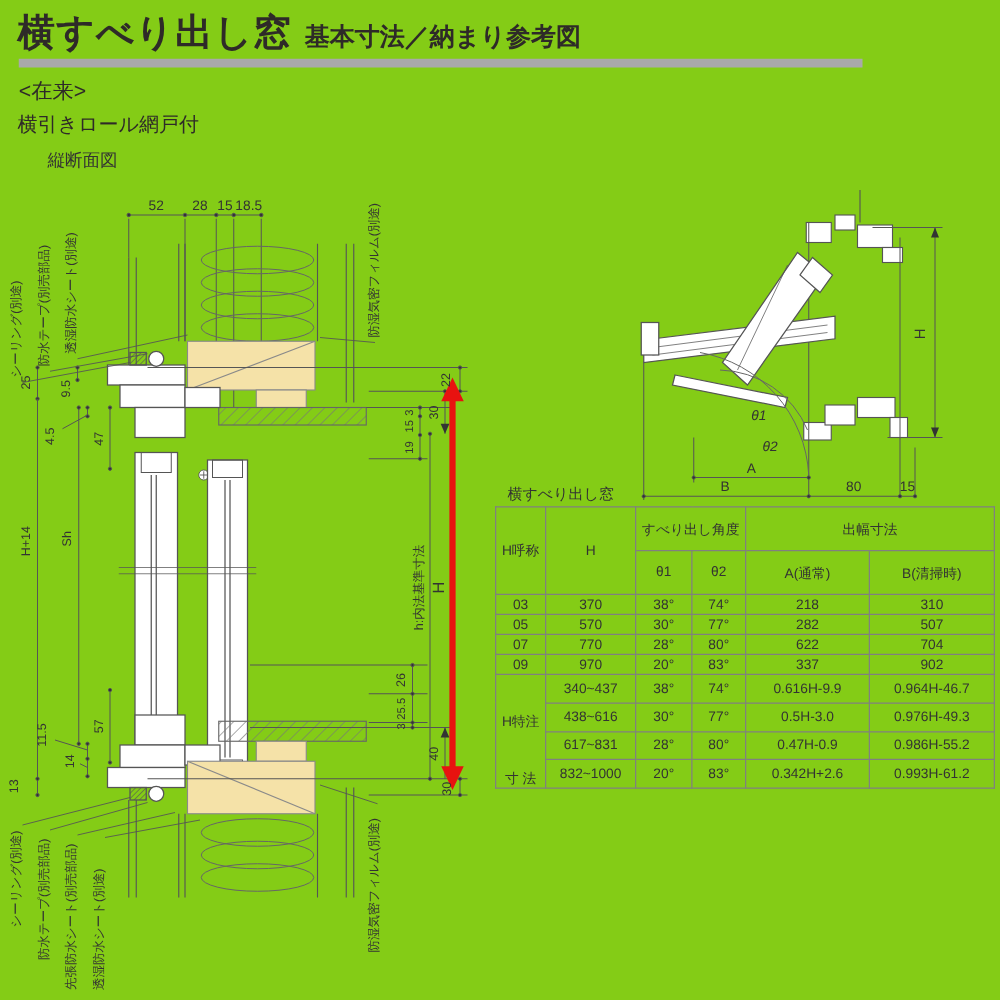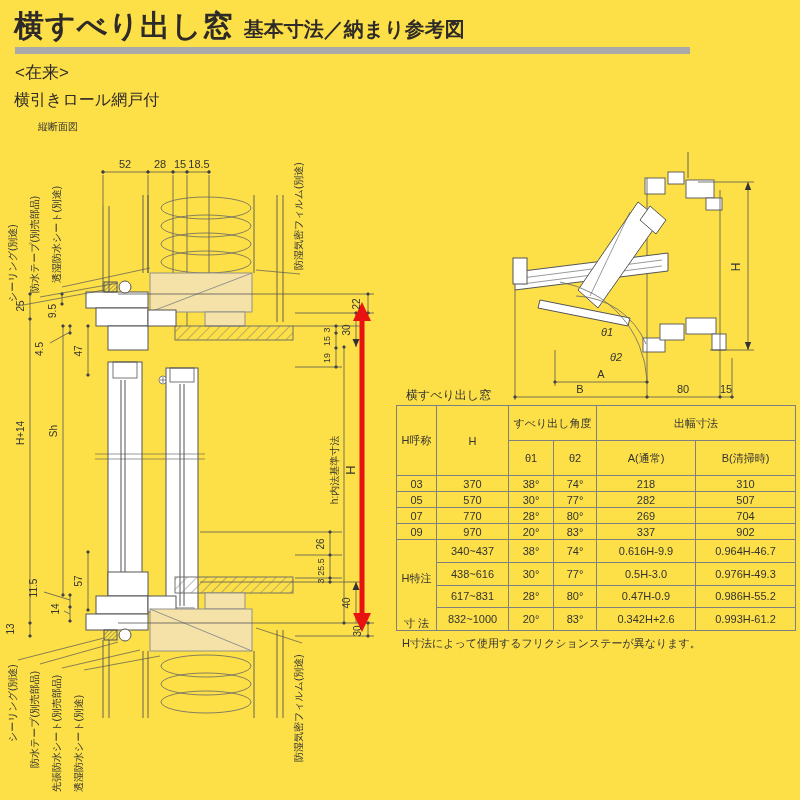--- a/index.html
+++ b/index.html
@@ -1,24 +1,24 @@
 <!DOCTYPE html>
 <html><head>
 <meta charset="utf-8">
 <style>
   html,body{margin:0;padding:0;background:#fff;}
   body{width:800px;height:800px;position:relative;font-family:"Liberation Sans",sans-serif;color:#333;overflow:hidden;}
-  .page{position:absolute;inset:0;background:#fde047;}
+  .page{position:absolute;inset:0;background:#84cc16;}
   .title-row{position:absolute;left:14px;top:6px;white-space:nowrap;}
   .title-main{font-size:30px;font-weight:bold;color:#2e2a28;letter-spacing:1px;}
   .title-sub{font-size:20px;font-weight:bold;color:#2e2a28;margin-left:10px;}
   .title-bar{position:absolute;left:15px;top:47px;width:675px;height:7px;background:#a9a9a9;}
   .tag{position:absolute;left:15px;top:61px;font-size:17px;font-weight:normal;color:#2e2a28;}
   .subtitle{position:absolute;left:14px;top:90px;font-size:16px;font-weight:400;color:#2e2a28;}
-  .section-label{position:absolute;left:38px;top:120px;font-size:10px;color:#333;}
+  .section-label{position:absolute;left:38px;top:120px;font-size:14px;color:#333;}
   svg text{fill:#333;font-family:"Liberation Sans",sans-serif;}
   .table-block{position:absolute;left:396px;top:388px;width:402px;}
   .cap1{font-size:12px;margin-left:10px;line-height:14px;}
   .cap2{font-size:12px;margin-left:4px;line-height:15px;}
   table.spec{border-collapse:collapse;table-layout:fixed;width:399px;margin-top:3px;font-size:11px;}
   table.spec th,table.spec td{border:1px solid #808080;text-align:center;font-weight:normal;padding:0 1px;color:#333;}
   table.spec thead tr{height:35px;}
   table.spec tbody tr{height:16px;}
   .note{font-size:11px;margin-top:5px;margin-left:6px;}
   .speclbl div{line-height:13px;margin-top:32px;}
@@ -375,21 +375,21 @@
             <td>30°</td>
             <td>77°</td>
             <td>282</td>
             <td>507</td>
         </tr>
         <tr>
           <td>07</td>
             <td>770</td>
             <td>28°</td>
             <td>80°</td>
-            <td>269</td>
+            <td>622</td>
             <td>704</td>
         </tr>
         <tr>
           <td>09</td>
             <td>970</td>
             <td>20°</td>
             <td>83°</td>
             <td>337</td>
             <td>902</td>
         </tr>
@@ -420,16 +420,15 @@
         </tr>
         <tr>
           <td>832~1000</td>
             <td>20°</td>
             <td>83°</td>
             <td>0.342H+2.6</td>
             <td>0.993H-61.2</td>
         </tr>
       </tbody>
     </table>
-    <div class="note">H寸法によって使用するフリクションステーが異なります。</div>
   </div>
 
 </div>
 
 </body></html>

